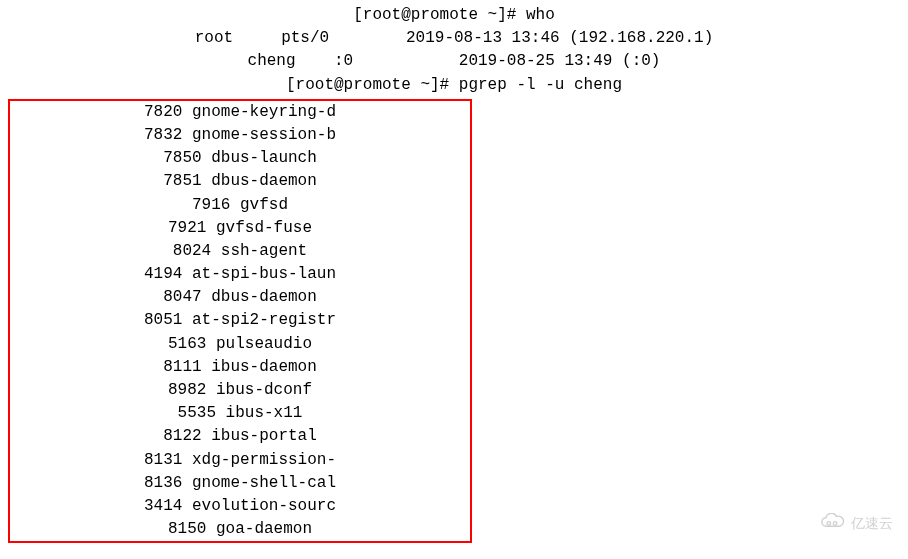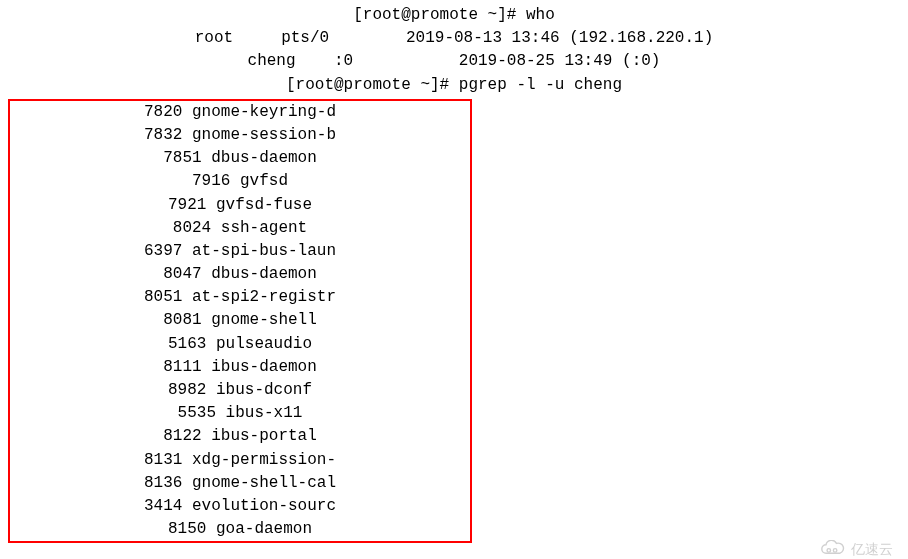--- a/index.html
+++ b/index.html
@@ -24,52 +24,51 @@
     }
     .border-box {
       border: 2px solid #ff0000;
       width: 464px;
       margin-top: 2px;
       padding: 0 2px;
     }
     .watermark {
       position: absolute;
       right: 15px;
-      bottom: 0;
+      bottom: 26px;
       color: #d0d0d0;
       font-size: 14px;
       font-family: Arial, sans-serif;
       display: flex;
-      align-items: center;
       gap: 4px;
     }
     .watermark-icon {
       width: 28px;
       height: 18px;
     }
   </style>
 </head>
 <body>
 
 <div class="terminal-line"><span>[root@promote ~]# </span><span>who</span></div>
 <div class="terminal-line">root     pts/0        2019-08-13 13:46 (192.168.220.1)</div>
 <div class="terminal-line">cheng    :0           2019-08-25 13:49 (:0)</div>
 <div class="terminal-line"><span>[root@promote ~]# </span><span>pgrep -l -u cheng</span></div>
 
 <div class="border-box">
   <div class="terminal-line"><span>7820</span> <span>gnome-keyring-d</span></div>
   <div class="terminal-line"><span>7832</span> <span>gnome-session-b</span></div>
+  <div class="terminal-line"><span>7850</span> <span>dbus-launch</span></div>
   <div class="terminal-line"><span>7851</span> <span>dbus-daemon</span></div>
   <div class="terminal-line"><span>7916</span> <span>gvfsd</span></div>
   <div class="terminal-line"><span>7921</span> <span>gvfsd-fuse</span></div>
   <div class="terminal-line"><span>8024</span> <span>ssh-agent</span></div>
-  <div class="terminal-line"><span>6397</span> <span>at-spi-bus-laun</span></div>
+  <div class="terminal-line"><span>4194</span> <span>at-spi-bus-laun</span></div>
   <div class="terminal-line"><span>8047</span> <span>dbus-daemon</span></div>
   <div class="terminal-line"><span>8051</span> <span>at-spi2-registr</span></div>
-  <div class="terminal-line"><span>8081</span> <span>gnome-shell</span></div>
   <div class="terminal-line"><span>5163</span> <span>pulseaudio</span></div>
   <div class="terminal-line"><span>8111</span> <span>ibus-daemon</span></div>
   <div class="terminal-line"><span>8982</span> <span>ibus-dconf</span></div>
   <div class="terminal-line"><span>5535</span> <span>ibus-x11</span></div>
   <div class="terminal-line"><span>8122</span> <span>ibus-portal</span></div>
   <div class="terminal-line"><span>8131</span> <span>xdg-permission-</span></div>
   <div class="terminal-line"><span>8136</span> <span>gnome-shell-cal</span></div>
   <div class="terminal-line"><span>3414</span> <span>evolution-sourc</span></div>
   <div class="terminal-line"><span>8150</span> <span>goa-daemon</span></div>
 </div>

